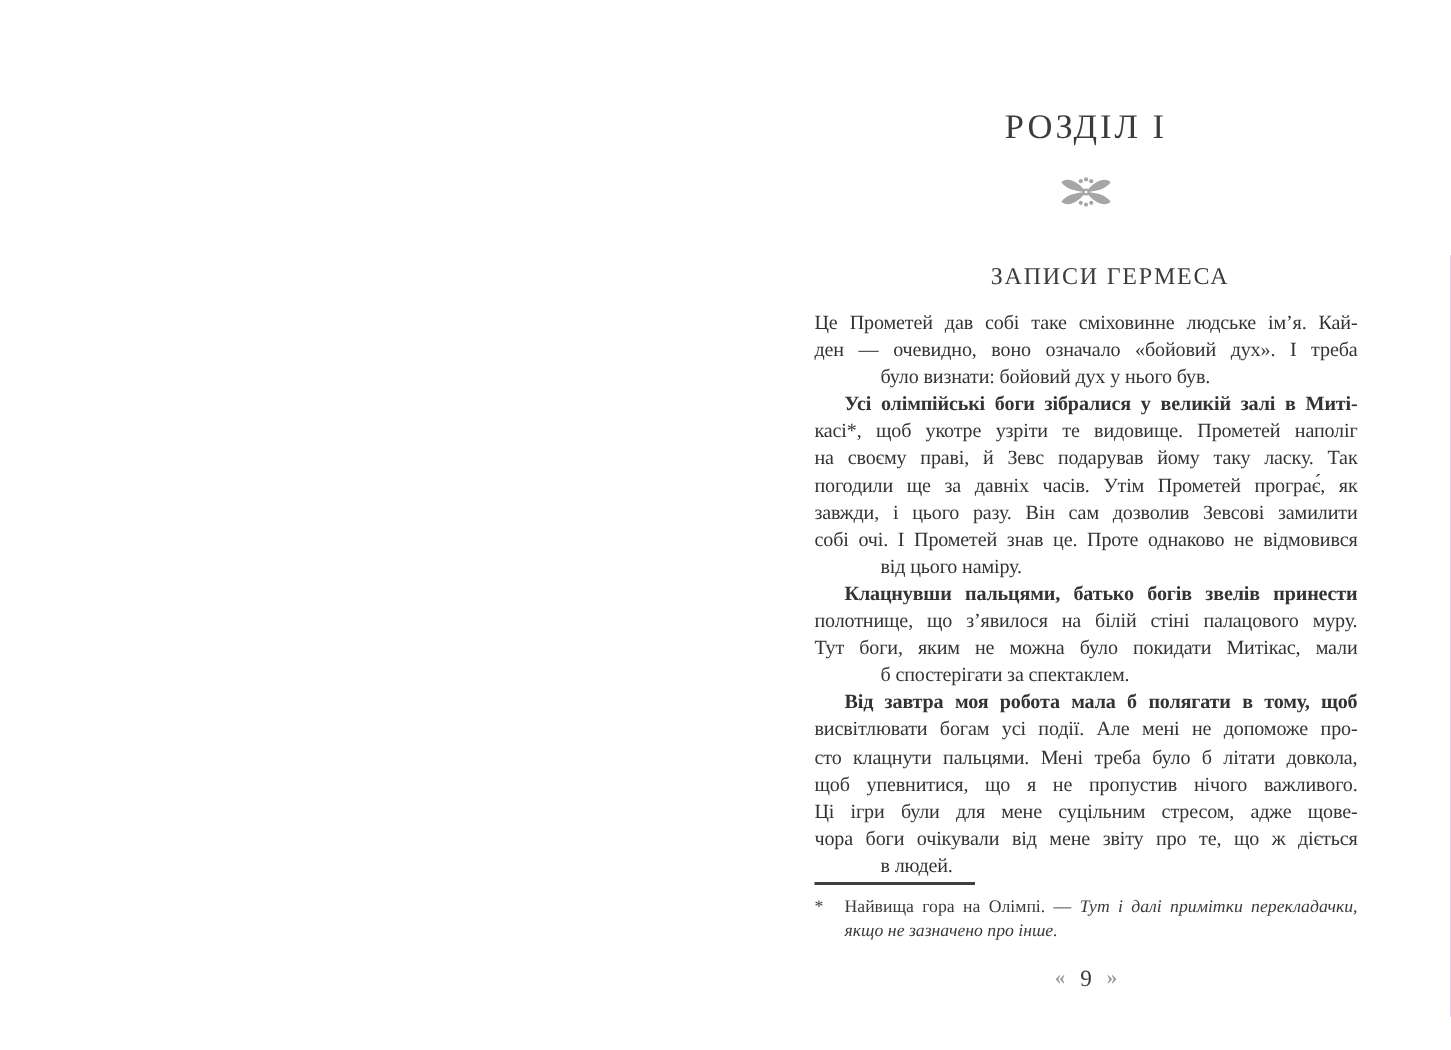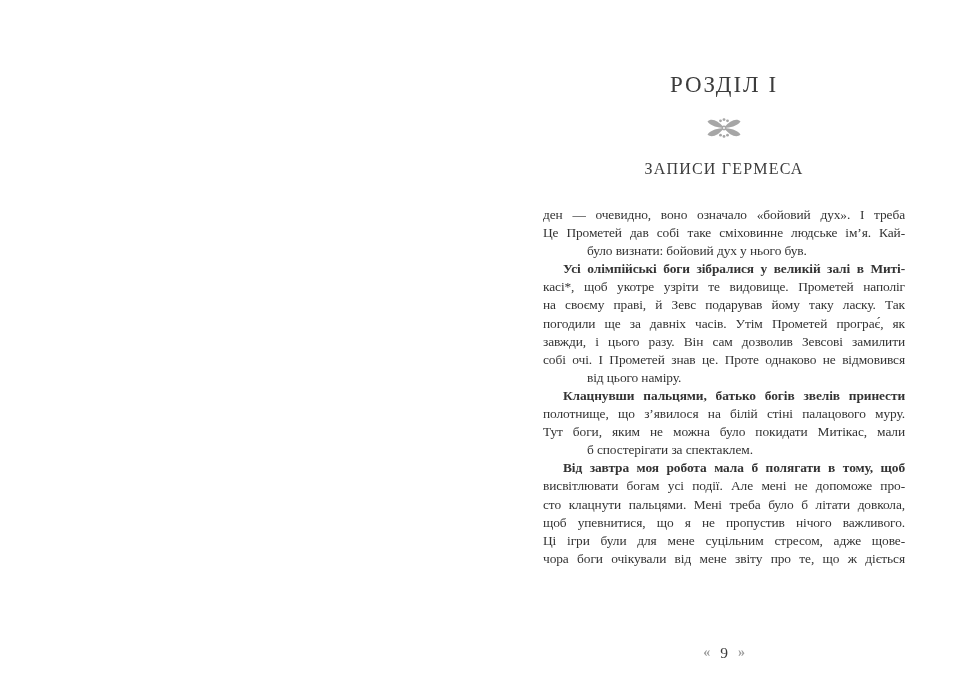--- a/index.html
+++ b/index.html
@@ -15,21 +15,21 @@
     margin:0; text-align:center;
     font-size:23px; font-weight:400; letter-spacing:2px;
     color:#3c3c3c;
   }
   .ornament {
     position:absolute; left:543px; top:117px; width:362px;
     text-align:center; line-height:0;
   }
   .section-title {
     position:absolute; left:543px; top:160px; width:362px;
-    margin:0; text-align:center;
+    margin:16px; text-align:center;
     font-size:16px; font-weight:400; letter-spacing:1.2px;
     color:#3c3c3c;
   }
 
   .body-text {
     position:absolute; left:543px; top:206px; width:362px;
     color:#333333; font-size:13.4px; letter-spacing:-0.1px;
   }
   .bl {
     height:18.1px; line-height:18.1px;
@@ -81,22 +81,22 @@
           <circle cx="18" cy="11" r="2.4"></circle>
         </g>
         <circle cx="18" cy="11" r="0.9" fill="#ffffff"></circle>
       </svg>
     </div>
 
     <h2 class="section-title">ЗАПИСИ ГЕРМЕСА</h2>
 
     <div class="body-text">
 
+      <div class="bl">Це Прометей дав собі таке сміховинне людське ім’я. Кай-</div>
       <div class="bl">ден — очевидно, воно означало «бойовий дух». І треба</div>
-      <div class="bl">Це Прометей дав собі таке сміховинне людське ім’я. Кай-</div>
       <div class="bl last">було визнати: бойовий дух у нього був.</div>
 
       <div class="bl ind">Усі олімпійські боги зібралися у великій залі в Миті-</div>
       <div class="bl">касі*, щоб укотре узріти те видовище. Прометей наполіг</div>
       <div class="bl">на своєму праві, й Зевс подарував йому таку ласку. Так</div>
       <div class="bl">погодили ще за давніх часів. Утім Прометей програє́, як</div>
       <div class="bl">завжди, і цього разу. Він сам дозволив Зевсові замилити</div>
       <div class="bl">собі очі. І Прометей знав це. Проте однаково не відмовився</div>
       <div class="bl last">від цього наміру.</div>
 
@@ -104,22 +104,32 @@
       <div class="bl">полотнище, що з’явилося на білій стіні палацового муру.</div>
       <div class="bl">Тут боги, яким не можна було покидати Митікас, мали</div>
       <div class="bl last">б спостерігати за спектаклем.</div>
 
       <div class="bl ind">Від завтра моя робота мала б полягати в тому, щоб</div>
       <div class="bl">висвітлювати богам усі події. Але мені не допоможе про-</div>
       <div class="bl">сто клацнути пальцями. Мені треба було б літати довкола,</div>
       <div class="bl">щоб упевнитися, що я не пропустив нічого важливого.</div>
       <div class="bl">Ці ігри були для мене суцільним стресом, адже щове-</div>
       <div class="bl">чора боги очікували від мене звіту про те, що ж діється</div>
+      <div class="bl last">в людей.</div>
     </div>
 
+    <div class="footnote">
+      <div class="fn-sep"></div>
+      <div class="fn-line fn-line1">
+        <span class="fn-marker">*</span><span class="fn-roman">Найвища гора на Олімпі. — </span><span class="fn-italic">Тут і далі примітки перекладачки,</span>
+      </div>
+      <div class="fn-line fn-line2">
+        <span class="fn-italic">якщо не зазначено про інше.</span>
+      </div>
+    </div>
 
     <div class="pagenum-row">
       <span class="pn-orn">«</span>
       <span class="pn">9</span>
       <span class="pn-orn">»</span>
     </div>
 
   </div>
 </div>
 

